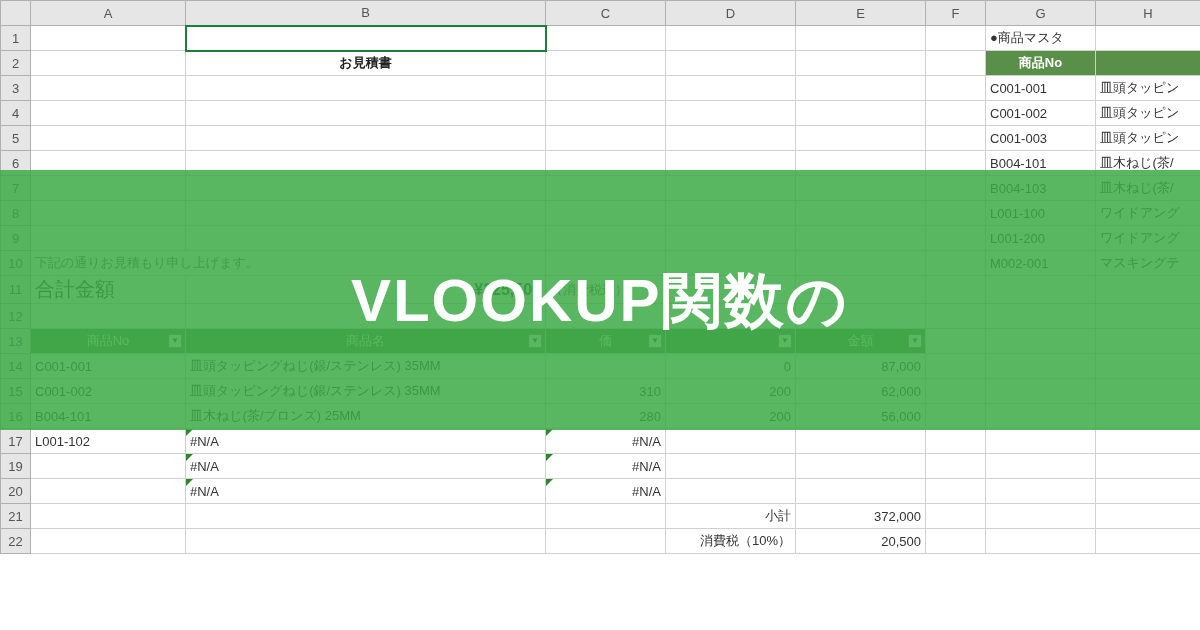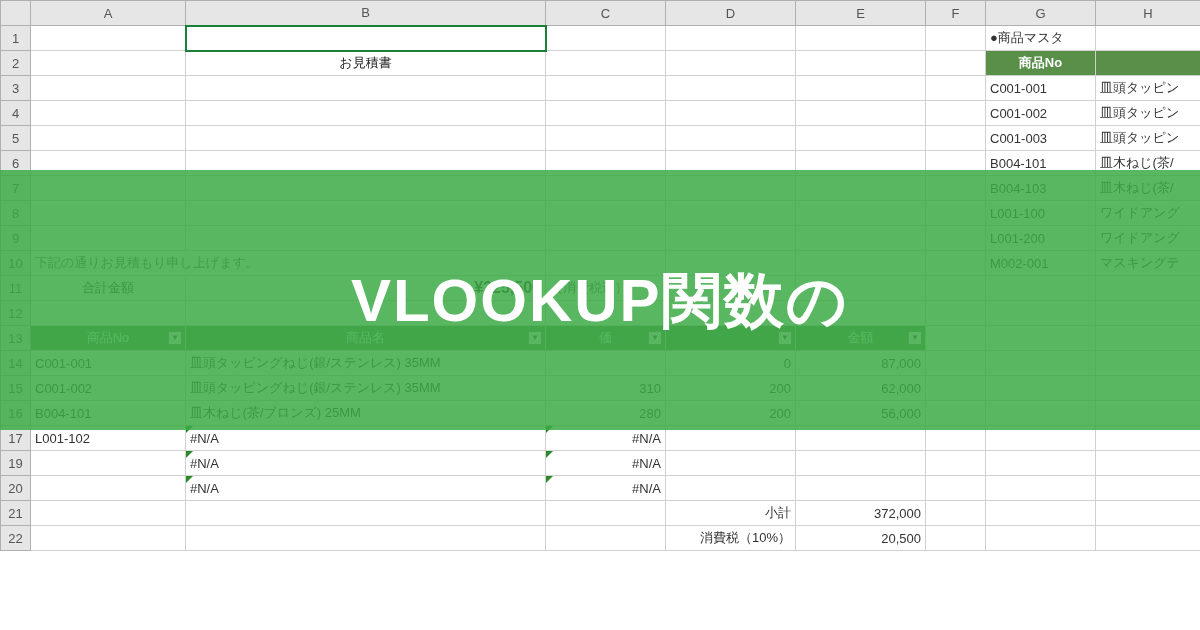--- a/index.html
+++ b/index.html
@@ -44,21 +44,21 @@
   }
   th.colA { width: 155px; }
   th.colB { width: 360px; }
   th.colC { width: 120px; }
   th.colD { width: 130px; }
   th.colE { width: 130px; }
   th.colF { width: 60px; border-right: 1px dashed #999; }
   th.colG { width: 110px; }
   th.colH { width: 105px; }
   td.colF { border-right: 1px dashed #999; }
-  .title-cell { text-align: center; font-size: 22px; font-weight: normal; color: #222; }
+  .title-cell { text-align: center; font-size: 22px; font-weight: bold; color: #222; }
   .r2 td, .r2 th { height: 42px; }
   .r11 td, .r11 th { height: 42px; }
   .green-head {
     background: #5a8f4a !important;
     color: #fff;
     font-weight: bold;
     text-align: center;
   }
   .green-dark {
     background: #4a7a3c;
@@ -242,21 +242,21 @@
     <td></td>
           <td></td>
           <td></td>
           <td class="colF"></td>
     <td>M002-001</td>
     <td>マスキングテ</td>
   </tr>
 
   <tr class="r11">
     <th class="rowhead">11</th>
-    <td style="font-size:13px;text-align:center">合計金額</td>
+    <td style="font-size:20px;">合計金額</td>
     <td class="num" style="font-size:16px;font-weight:bold">¥225,500</td>
     <td class="small-note">（消費税込）</td>
     <td></td>
           <td></td>
           <td class="colF"></td>
     <td></td>
           <td></td>
   </tr>
 
   <tr>

